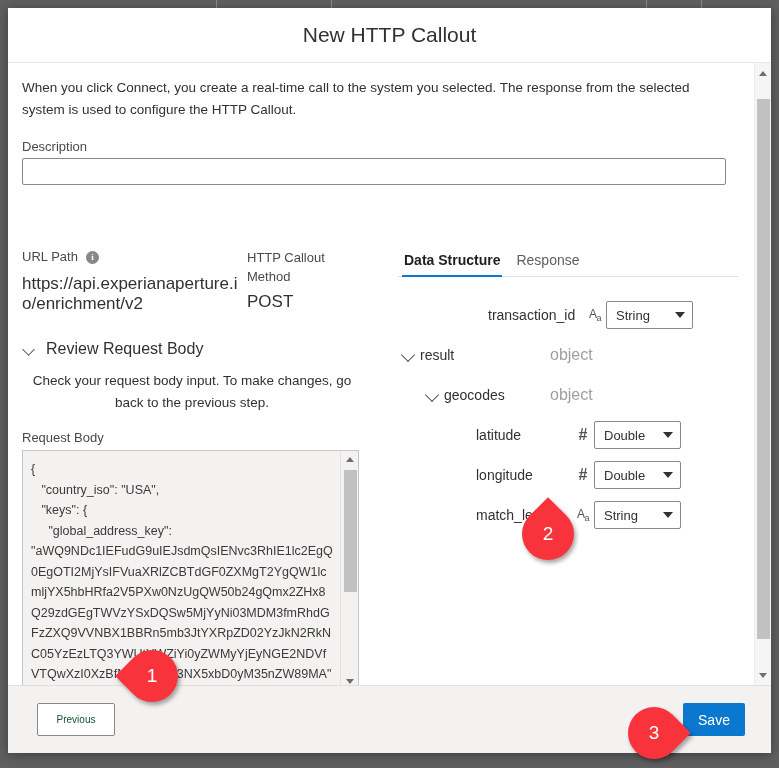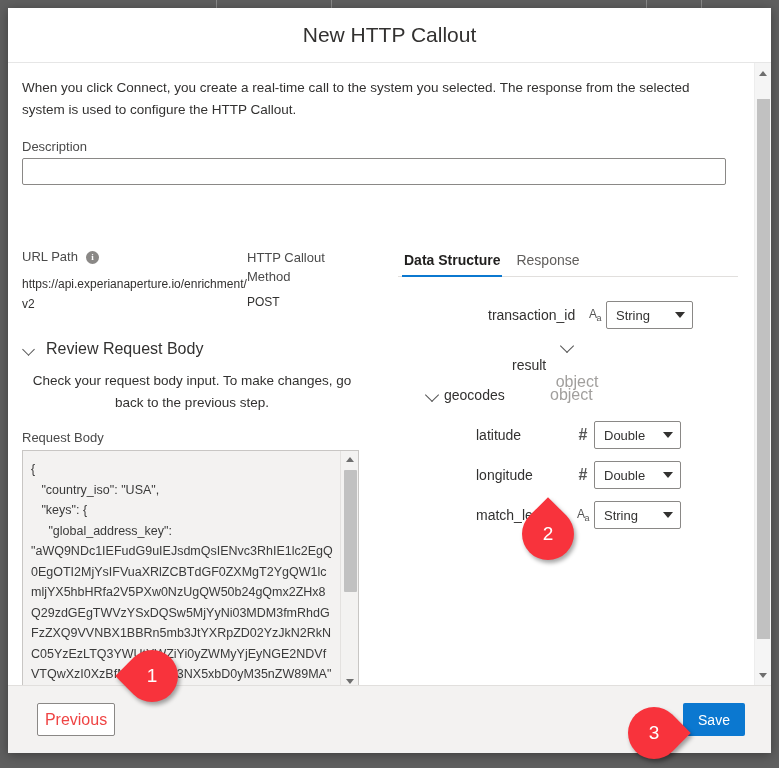--- a/index.html
+++ b/index.html
@@ -128,21 +128,21 @@
 
   .field-label {
     font-size: 13px;
     color: #4a4a4a;
     display: flex;
     align-items: center;
     gap: 8px;
     line-height: 18px;
   }
   .field-value {
-    font-size: 12px;
+    font-size: 17px;
     color: #323130;
     line-height: 20px;
     margin-top: 8px;
     word-break: break-all;
   }
   .method-block .field-label { display: block; width: 80px; line-height: 19px;}
   .method-block .field-value { margin-top: 6px; }
 
   .info-icon {
     display: inline-flex;
@@ -380,23 +380,23 @@
     background: #f3f2f1;
     border-top: 1px solid #e1dfdd;
   }
   #previous-btn {
     position: absolute;
     left: 29px; top: 17px;
     width: 78px; height: 33px;
     background: #fff;
     border: 1px solid #8a8886;
     border-radius: 2px;
-    color: #ef4444;
+    color: #14532d;
     font-family: "Liberation Sans", sans-serif;
-    font-size: 16px;
+    font-size: 10px;
     cursor: pointer;
   }
   #save-btn {
     position: absolute;
     right: 26px; top: 17px;
     width: 62px; height: 33px;
     background: #0b78d0;
     border: none;
     border-radius: 2px;
     color: #fff;
@@ -518,21 +518,21 @@
           <div id="tree">
               <div class="node" style="padding-left: 0px;">
                 <span style="flex: 0 0 auto; width: 90px;"></span>
                 <span class="node-name" style="min-width: 96px;">transaction_id</span>
                 <span class="type-icon"><span class="aa-icon">A<sub>a</sub></span></span>
                 <div class="type-select">
                   <span>String</span>
                   <span class="caret"></span>
                 </div>
               </div>
-              <div class="node" style="padding-left: 0px; flex-direction: column;">
+              <div class="node" style="padding-left: 0px;">
                 <span class="node-toggle open"></span>
                 <span class="node-name" style="min-width: 112px;">result</span>
                 <span class="node-type-static" style="margin-left: 18px;">object</span>
               </div>
               <div class="node" style="padding-left: 24px;">
                 <span class="node-toggle open"></span>
                 <span class="node-name" style="min-width: 88px;">geocodes</span>
                 <span class="node-type-static" style="margin-left: 18px;">object</span>
               </div>
               <div class="node" style="padding-left: 0px;">

